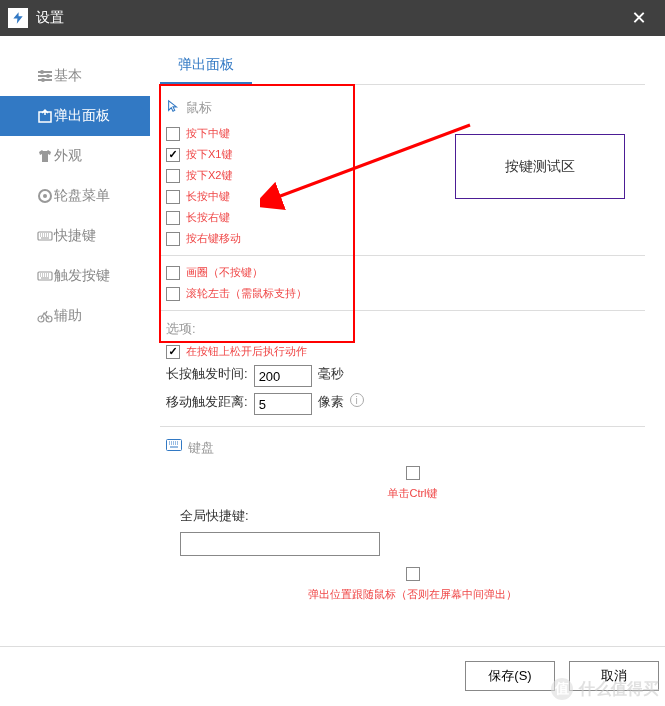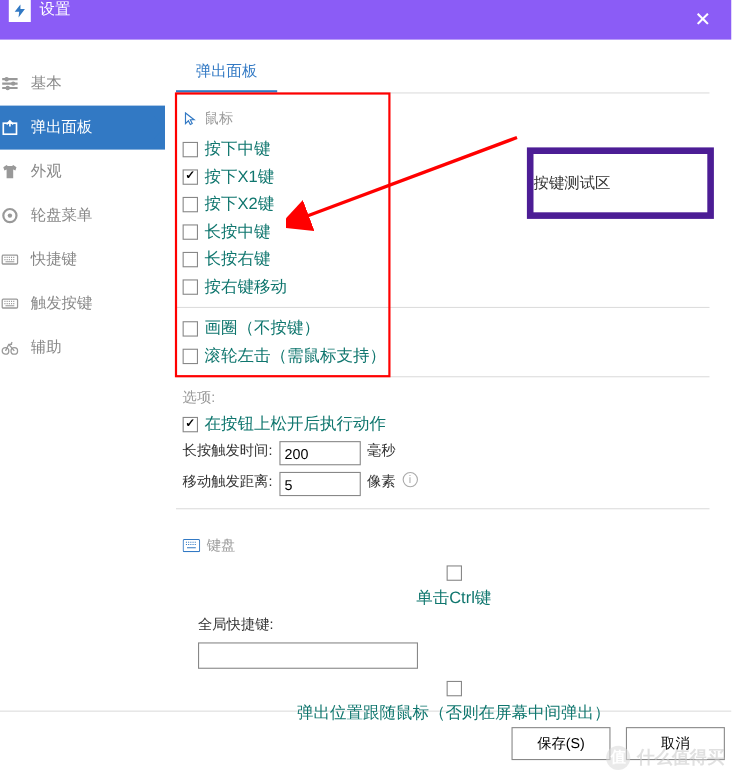--- a/index.html
+++ b/index.html
@@ -1,55 +1,55 @@
 <!DOCTYPE html>
 <html><head>
 <meta charset="utf-8">
 <style>
 * { box-sizing: border-box; margin: 0; padding: 0; font-family: "Microsoft YaHei", "PingFang SC", sans-serif; }
 body { width: 665px; height: 706px; background: #fff; overflow: hidden; position: relative; }
 
-.titlebar { height: 36px; background: #8b5cf6; color: #fff; display: flex; padding: 0 8px; font-size: 14px; }
+.titlebar { height: 36px; background: #404040; color: #fff; display: flex; align-items: center; padding: 0 8px; font-size: 14px; }
 .titlebar-icon { width: 20px; height: 20px; background: #fff; display: flex; align-items: center; justify-content: center; margin-right: 8px; }
 .titlebar-icon svg { width: 14px; height: 14px; }
 .titlebar-spacer { flex: 1; }
 .close-btn { width: 36px; height: 36px; display: flex; align-items: center; justify-content: center; cursor: pointer; font-size: 18px; }
 
 .body { display: flex; height: 610px; }
 
 .sidebar { width: 150px; padding: 20px 0 0 0; }
-.side-item { display: flex; align-items: center; height: 40px; gap: 10px; color: #888; font-size: 14px; cursor: pointer; position: relative; }
+.side-item { display: flex; align-items: center; height: 40px; padding-left: 36px; color: #888; font-size: 14px; cursor: pointer; position: relative; }
 .side-item.active { color: #fff; background: #3279c4; }
 .side-item.active::after { content: ""; position: absolute; right: -10px; top: 10px; border: 10px solid transparent; border-left-color: #3279c4; }
 .side-icon { width: 18px; height: 18px; display: flex; align-items: center; justify-content: center; }
 
 .main { flex: 1; padding: 12px 20px 0 10px; position: relative; }
 .tabs { display: flex; border-bottom: 1px solid #ddd; }
 .tab { padding: 8px 18px; font-size: 14px; color: #333; cursor: pointer; border-bottom: 2px solid transparent; }
 .tab.active { color: #3279c4; border-bottom-color: #3279c4; }
 
 .content { padding: 10px 0; position: relative; }
 
-.section-head { display: flex; align-items: center; gap: 6px; color: #999; font-size: 13px; padding: 4px 0 6px 6px; }
-.section-head.keyboard { border-top: 1px solid #ddd; padding-top: 24px; margin-top: 8px; }
-
-.chk-row { display: flex; align-items: center; gap: 6px; padding: 3px 0 3px 6px; font-size: 15px; color: #0f766e; }
+.section-head { display: flex; align-items: flex-start; gap: 6px; color: #999; font-size: 13px; padding: 4px 0 6px 6px; }
+.section-head.keyboard { border-top: 1px solid #ddd; padding-top: 12px; margin-top: 8px; }
+
+.chk-row { display: flex; align-items: center; gap: 6px; padding: 3px 0 3px 6px; font-size: 11px; color: #ef4444; }
 .chk-row.indent { padding-left: 20px; flex-direction: column; }
 .chk { width: 14px; height: 14px; border: 1px solid #888; background: #fff; display: inline-flex; align-items: center; justify-content: center; cursor: pointer; }
 .chk.checked::after { content: "✓"; font-size: 11px; line-height: 1; color: #000; font-weight: bold; }
 
 .divider { border-top: 1px solid #ddd; margin: 6px 0; }
 
 .highlight-box { position: absolute; border: 2px solid #ff0000; pointer-events: none; left: 159px; top: 84px; width: 196px; height: 259px; }
 .arrow { position: absolute; pointer-events: none; left: 260px; top: 120px; }
 
-.test-box { position: absolute; right: 16px; top: 134px; width: 170px; height: 65px; border: 6px solid #4c1d95; display: flex; align-items: center; font-size: 14px; color: #333; }
+.test-box { position: absolute; right: 40px; top: 134px; width: 170px; height: 65px; border: 1px solid #4c1d95; display: flex; align-items: center; justify-content: center; font-size: 14px; color: #333; }
 
 .opt-row { display: flex; gap: 6px; padding: 3px 0 3px 6px; font-size: 13px; color: #333; }
-.opt-row input[type=text] { width: 74px; height: 22px; border: 1px solid #888; padding: 0 4px; font-size: 13px; }
+.opt-row input[type=text] { width: 58px; height: 22px; border: 1px solid #888; padding: 0 4px; font-size: 13px; }
 .info-icon { width: 14px; height: 14px; border: 1px solid #aaa; border-radius: 50%; display: inline-flex; align-items: center; justify-content: center; font-size: 10px; color: #aaa; }
 
 .hotkey-input { width: 200px; height: 24px; border: 1px solid #888; margin: 4px 0 8px 20px; }
 
 .footer { height: 58px; border-top: 1px solid #ddd; display: flex; justify-content: flex-end; align-items: center; gap: 14px; padding-right: 6px; }
 .btn { min-width: 90px; height: 30px; border: 1px solid #888; background: #fff; font-size: 13px; cursor: pointer; padding: 0 14px; }
 
 .watermark { position: absolute; right: 6px; bottom: 6px; display: flex; align-items: center; gap: 6px; color: #ccc; font-size: 16px; font-weight: bold; opacity: 0.6; pointer-events: none; }
 .watermark-icon { width: 22px; height: 22px; background: #ddd; border-radius: 50%; display: flex; align-items: center; justify-content: center; font-size: 14px; color: #fff; }
 </style>

